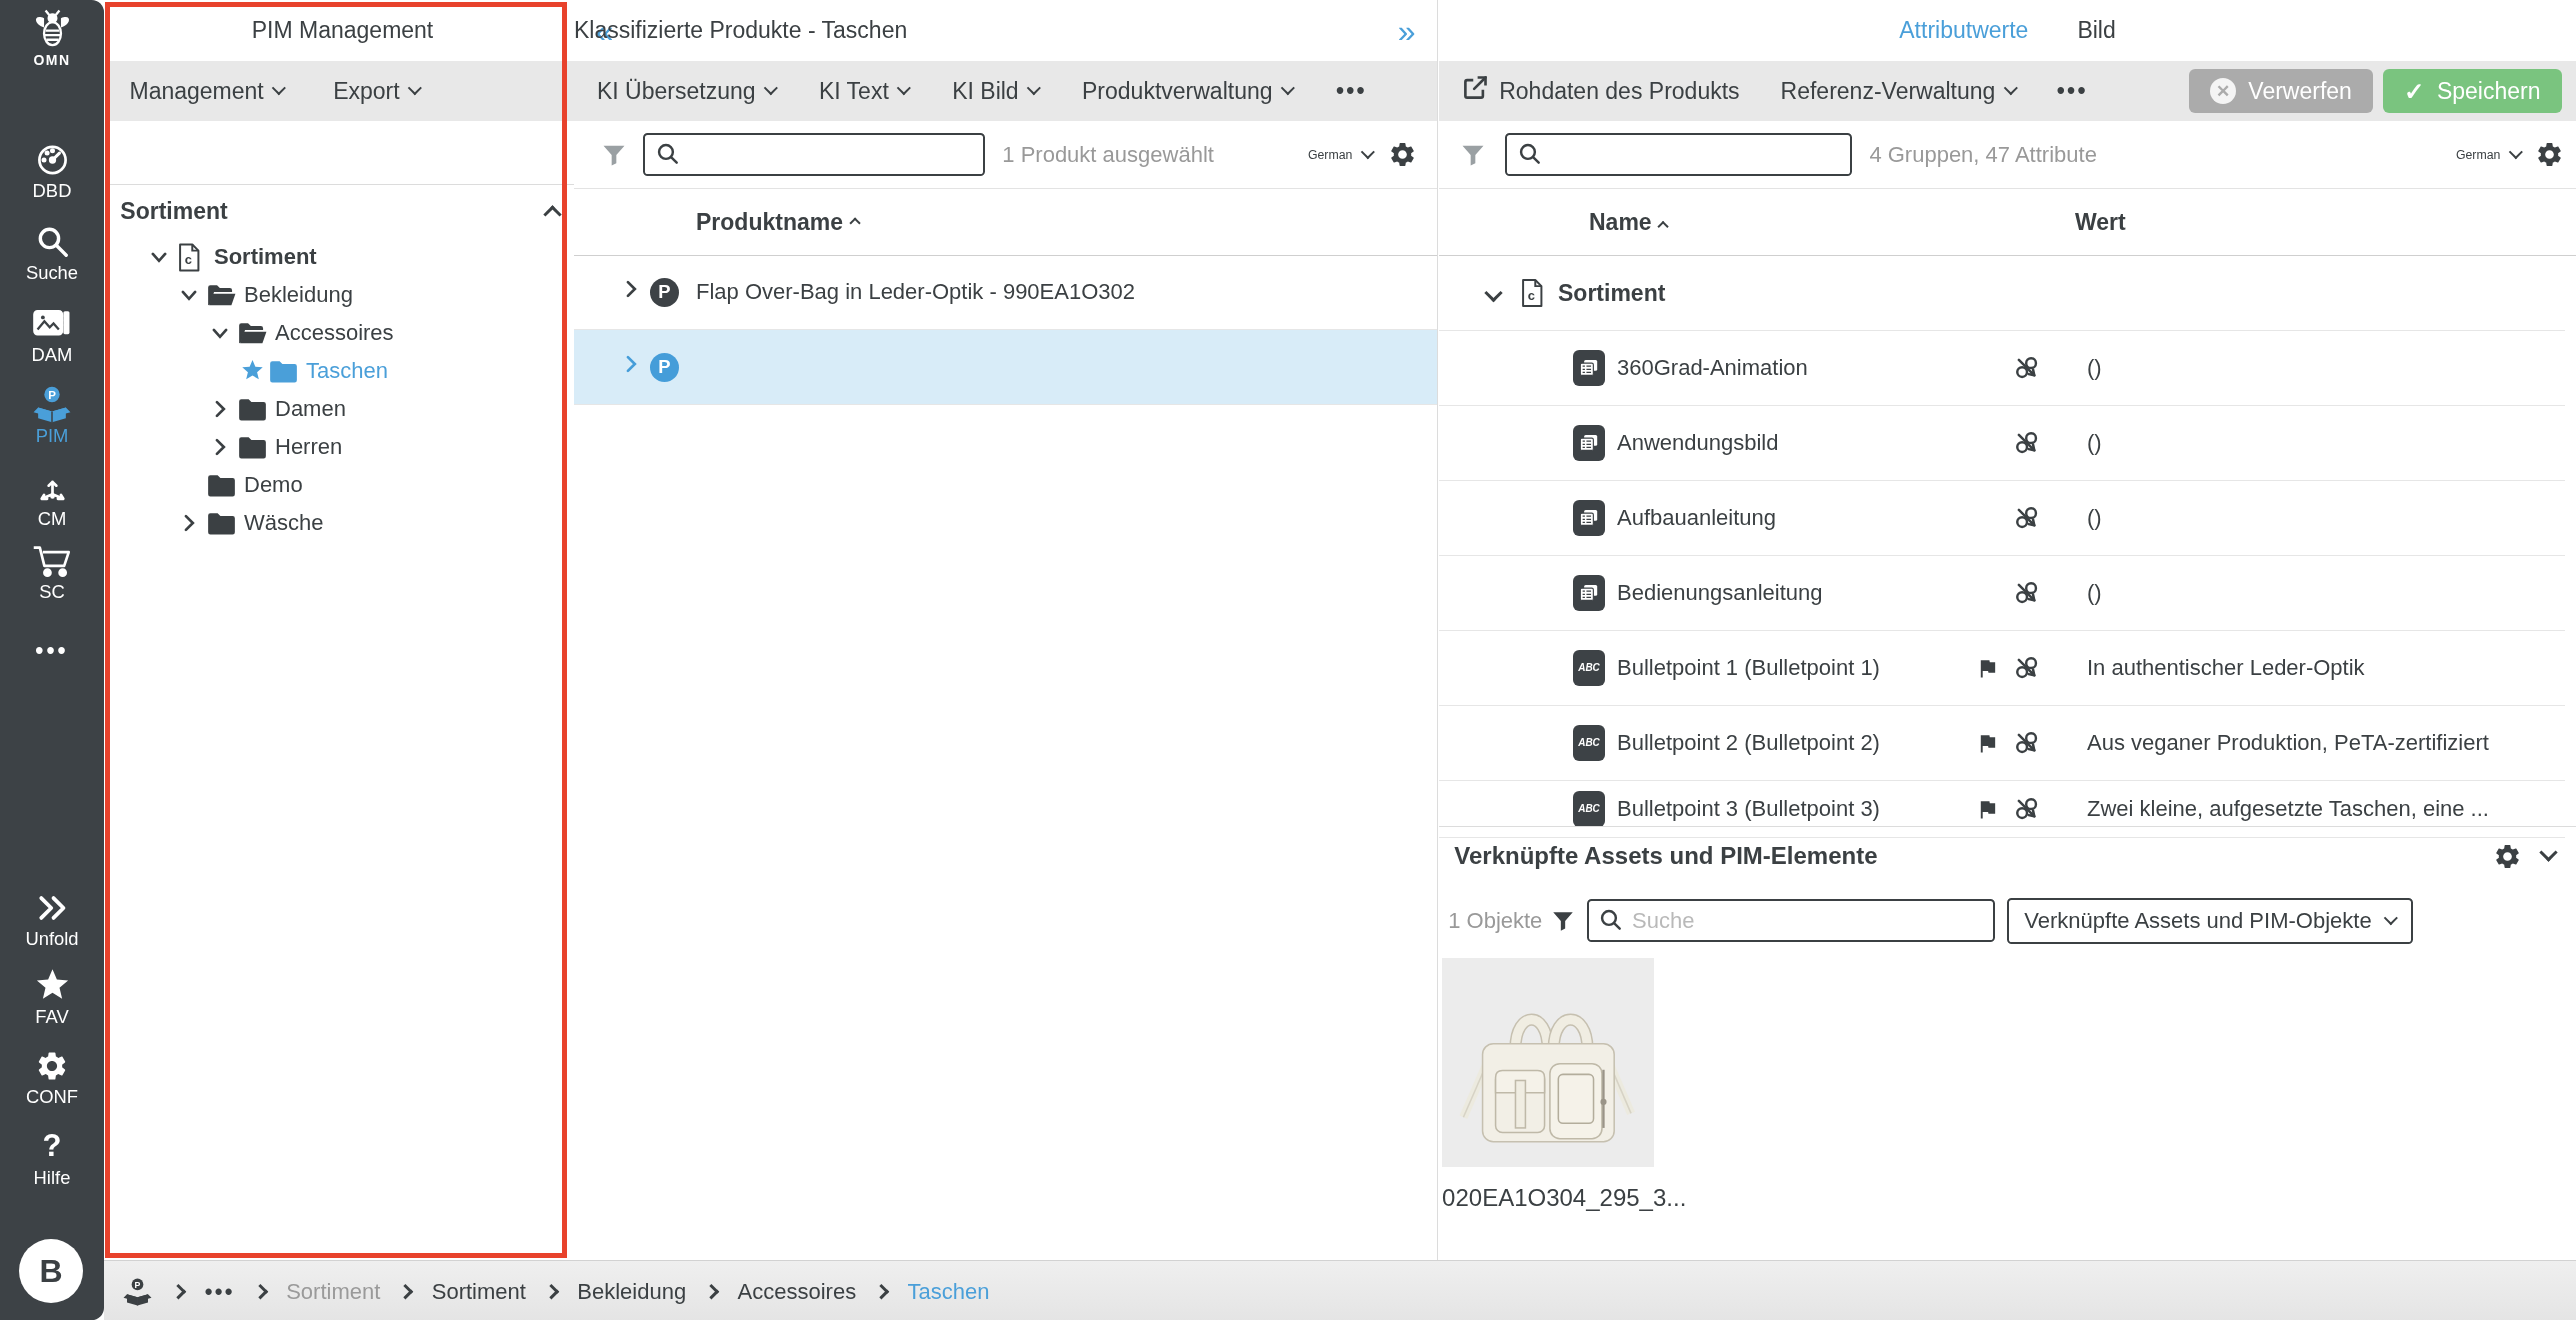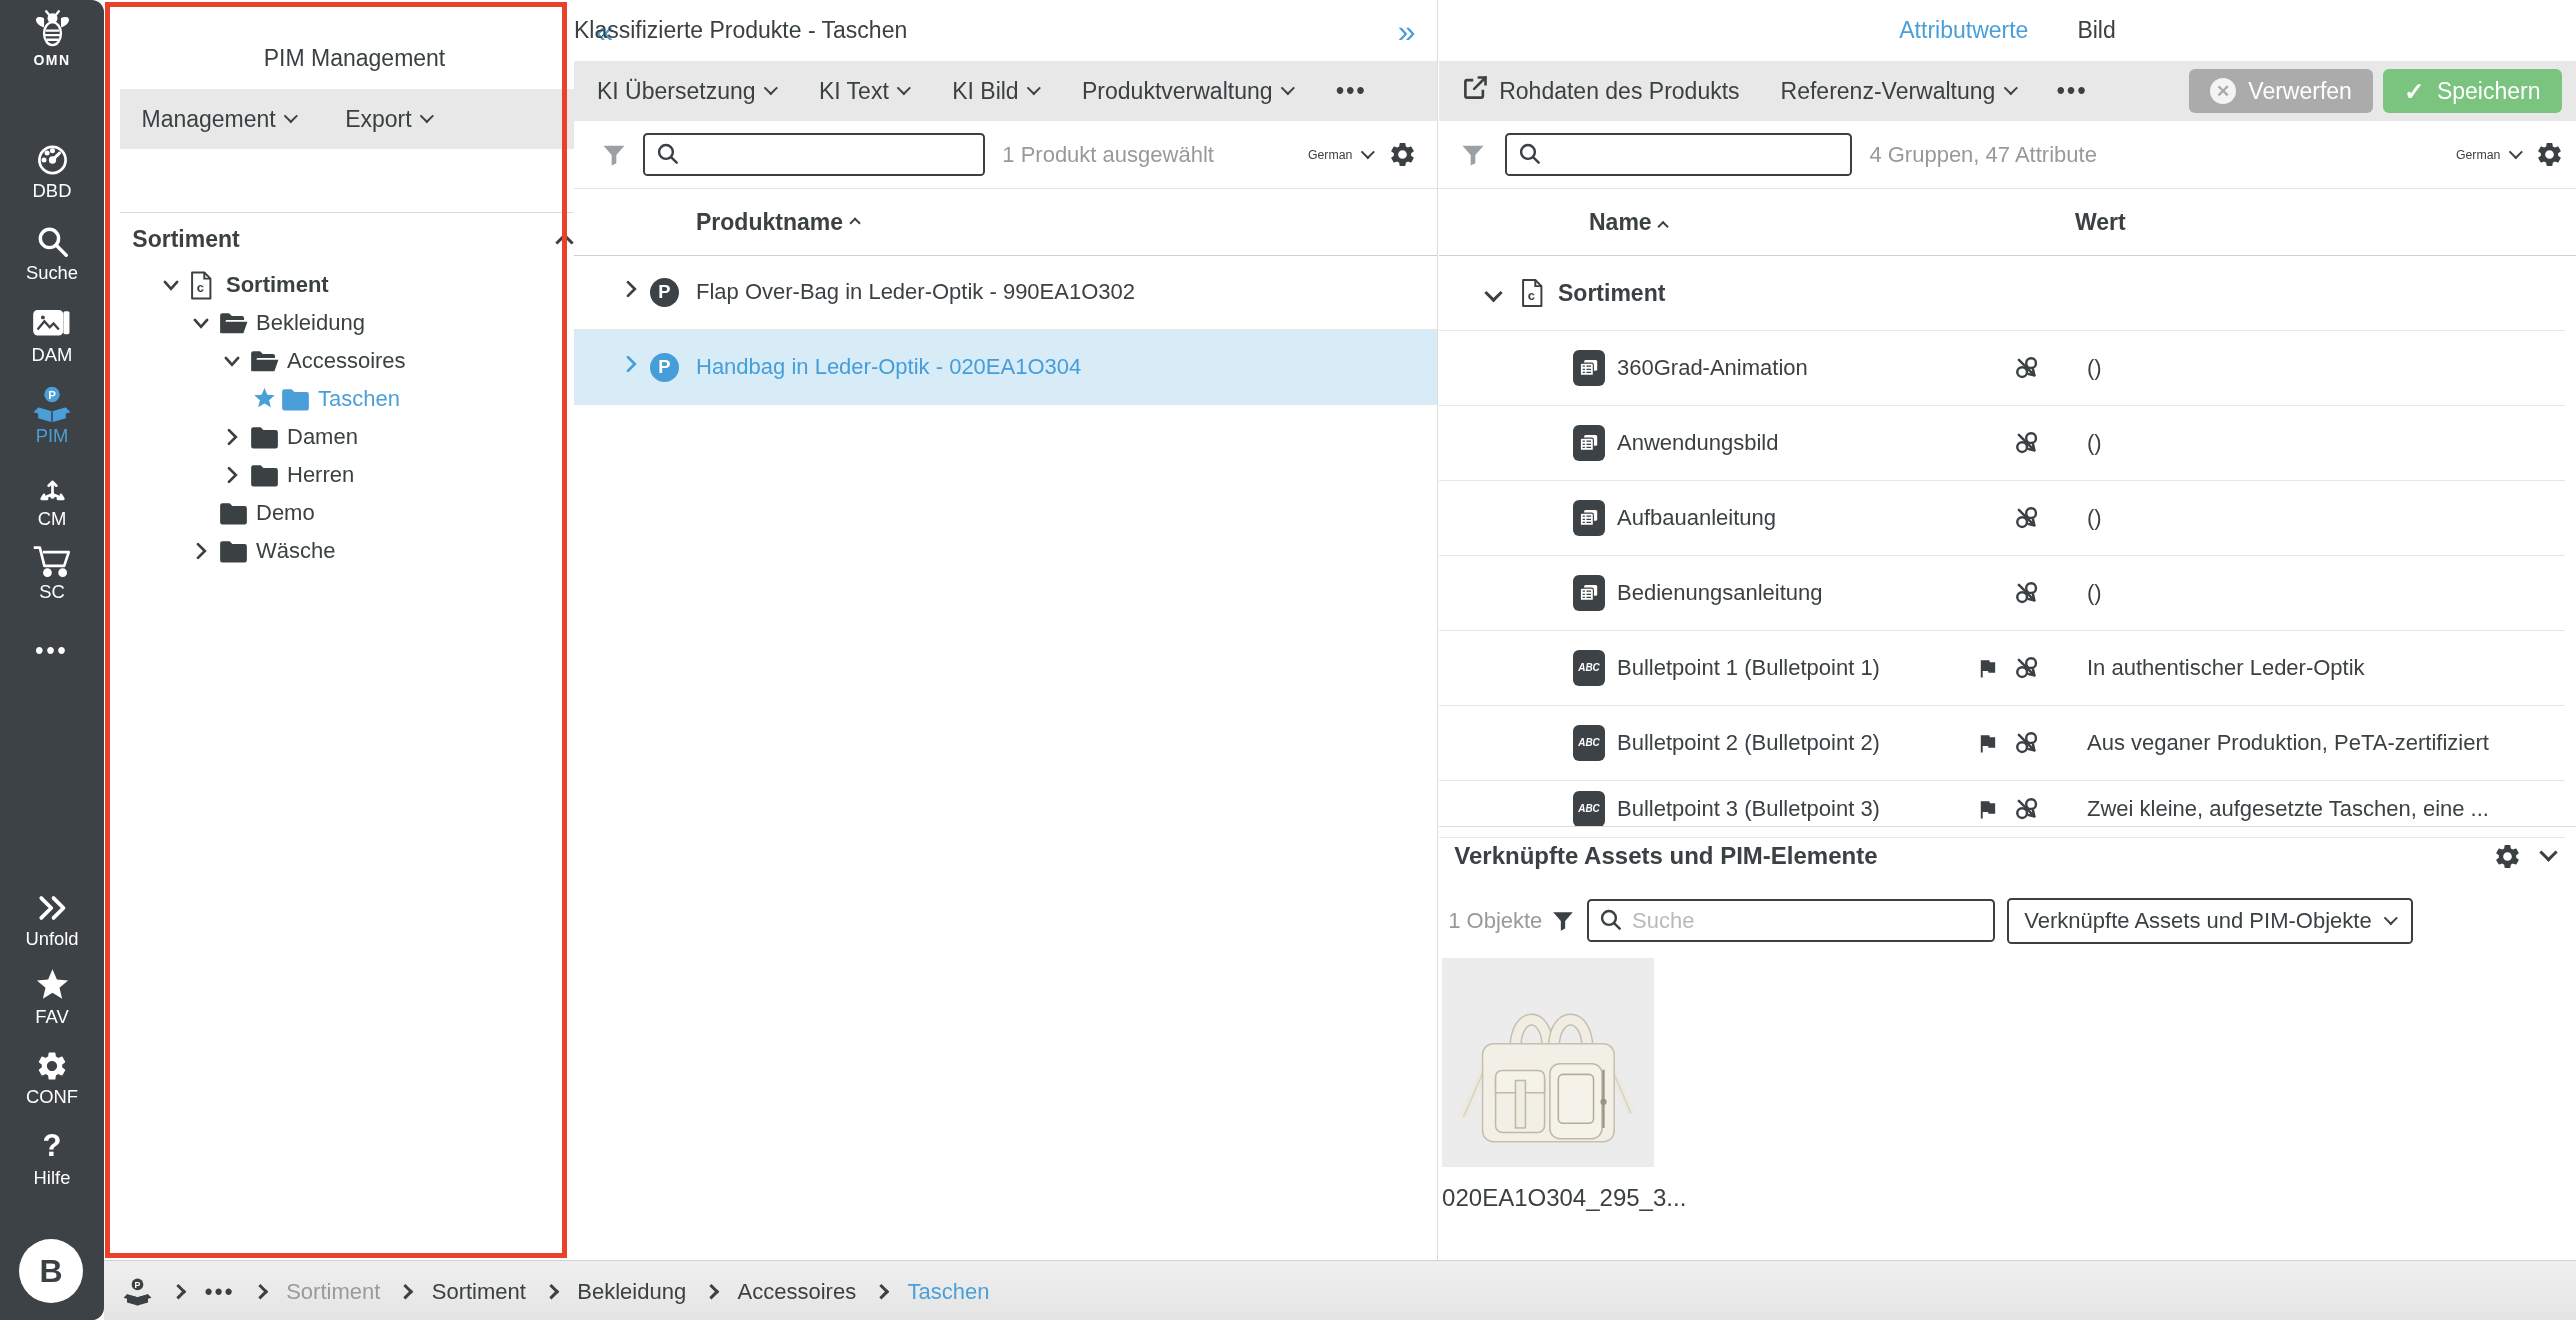--- a/index.html
+++ b/index.html
@@ -33,21 +33,21 @@
   .caret-up{display:inline-block;width:6.1px;height:6.1px;border-right:2.3px solid #3b4043;border-bottom:2.3px solid #3b4043;transform:rotate(-135deg);margin-left:7.7px;margin-bottom:-1.5px;}
 
   .search-box{display:flex;align-items:center;background:#fff;border:2.3px solid #3b4043;border-radius:4.6px;height:43px;box-sizing:border-box;}
   .search-box svg{margin:0 7.7px 0 10.7px;flex:none;}
   .search-box input{border:none;outline:none;font-size:22px;font-family:inherit;width:100%;background:transparent;color:#3b4043;}
   .search-box input::placeholder{color:#b9b9b9;}
   .muted{color:#999;}
   .gear{cursor:pointer;line-height:0;}
 
   
-  .pim-panel{left:120px;width:469px;border-right:1.5px solid #dcdcdc;margin-top:28px;}
+  .pim-panel{left:108px;width:469px;border-right:1.5px solid #dcdcdc;}
   .pim-panel .title-row{justify-content:center;}
   .pim-panel .toolbar-row{padding-left:21.5px;gap:49px;}
   .tree-header{position:absolute;left:0;right:0;top:184px;height:54px;border-top:1.5px solid #dcdcdc;display:flex;align-items:center;padding:0 18.4px 0 12.3px;font-size:23px;font-weight:bold;box-sizing:border-box;}
   .tree-header .chev{margin-left:auto;cursor:pointer;}
   .tree{position:absolute;left:0;right:0;top:238px;}
   .tree-row{position:relative;height:38px;display:flex;align-items:center;font-size:22px;cursor:pointer;}
   .tree-exp{width:28px;flex:none;display:inline-flex;align-items:center;justify-content:flex-start;color:#3b4043;}
   .tree-ico{width:37px;flex:none;line-height:0;}
   .tree-row.selected,.tree-row.selected .tree-exp{color:#4a9fd9;}
   .tree-row.bold{font-weight:bold;}
@@ -395,21 +395,20 @@
               <path d="M9 4 L18 13 L9 22"></path>
             </svg></span>
           <span class="p-badge">P</span>
           <span class="p-name">Flap Over-Bag in Leder-Optik - 990EA1O302</span>
         </div>
         <div class="prod-row selected">
           <span class="p-exp"><svg width="20" height="20" viewBox="0 0 26 26" fill="none" stroke="currentColor" stroke-width="3.5" stroke-linecap="round">
               <path d="M9 4 L18 13 L9 22"></path>
             </svg></span>
           <span class="p-badge">P</span>
-          <span class="p-name">Handbag in Leder-Optik - 020EA1O304</span>
         </div>
       </div>
   </section>
 
   <section class="panel right-panel">
     <div class="tabs-row">
       <span class="tab active">Attributwerte</span>
       <span class="tab">Bild</span>
     </div>
     <div class="toolbar-row">

